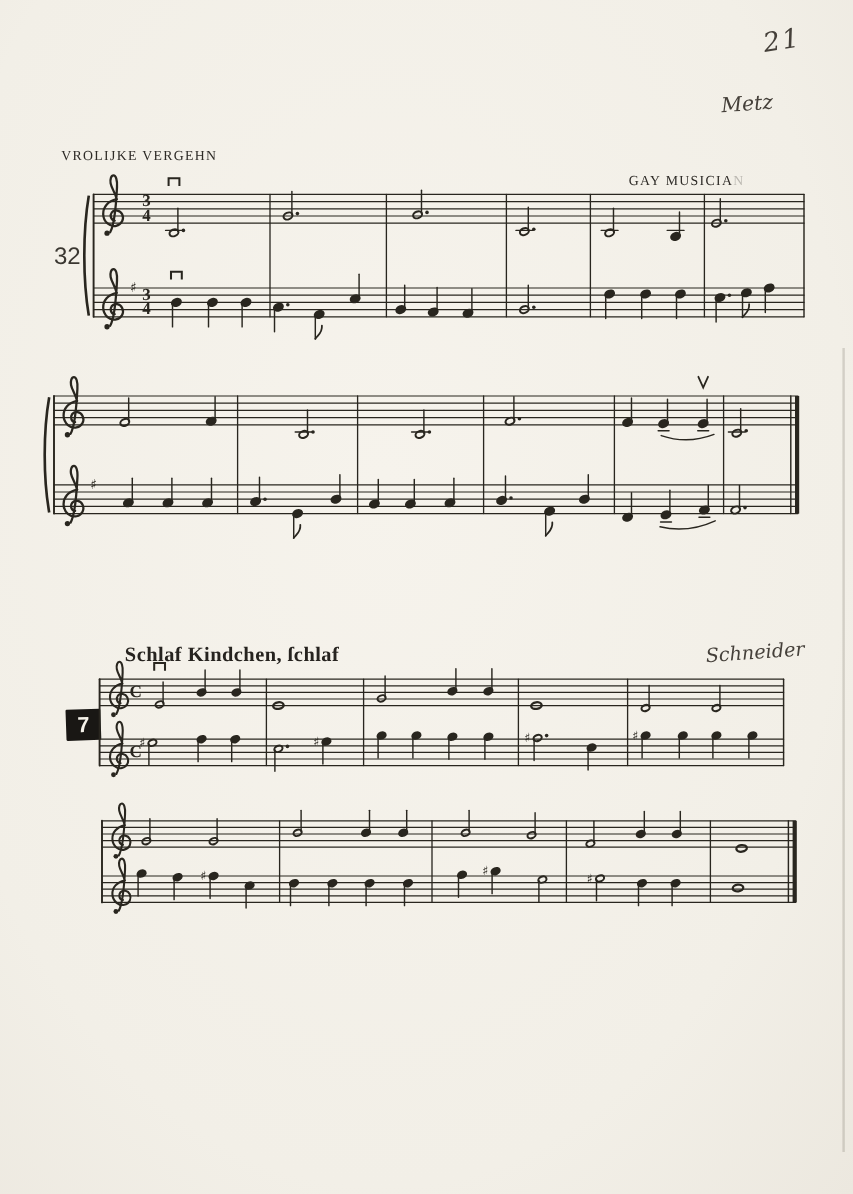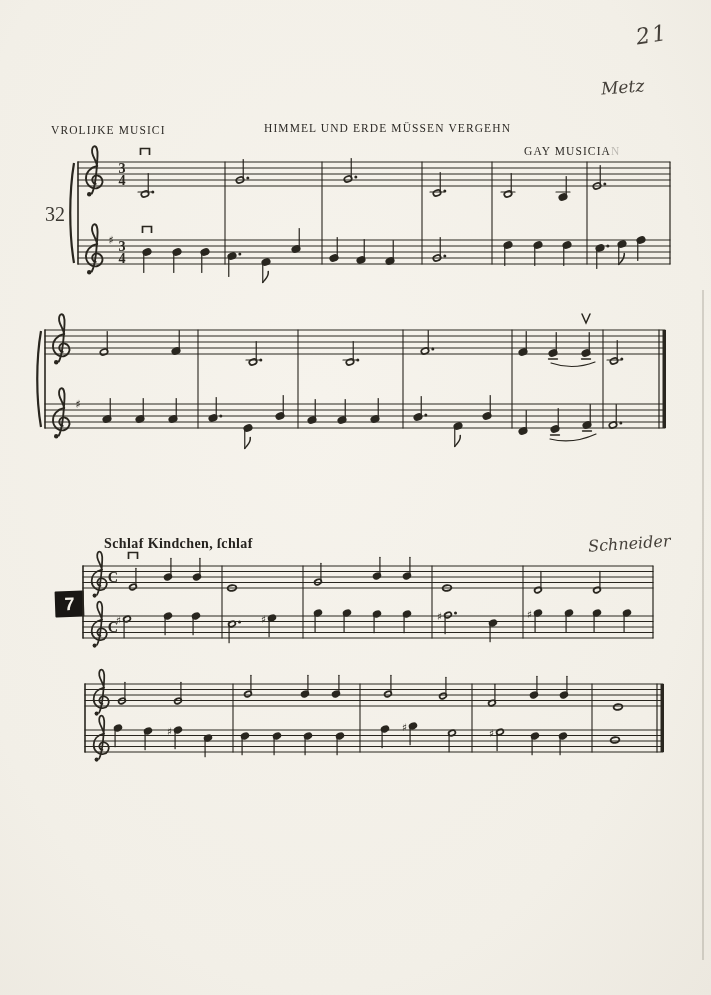--- a/index.html
+++ b/index.html
@@ -9,42 +9,41 @@
     background-image:radial-gradient(ellipse at 45% 40%, #f6f3ec 0%, #f2efe7 70%, #ece8df 100%);
     overflow:hidden;
     font-family:"Liberation Serif", serif;
     color:#2c2925;
   }
   .abs{position:absolute;white-space:nowrap;}
   .caps{font-size:11.5px;letter-spacing:1.1px;color:#2e2b27;}
   .hand{font-style:italic;color:#45403a;font-family:"DejaVu Serif", serif;}
   .hw-pagenum{font-size:22px;transform:rotate(-9deg);letter-spacing:2px;}
   .hw-name{font-size:17px;transform:rotate(-4deg);}
-  .piece-num{font-family:Liberation Serif, serif;font-size:20px;color:#3a3731;}
+  .piece-num{font-family:Liberation Sans, sans-serif;font-size:20px;color:#3a3731;}
   .box7{
     background:#191714;color:#f5f2ea;font-family:"Liberation Sans", sans-serif;
     font-weight:bold;font-size:18px;width:29px;height:26px;line-height:26px;
     text-align:center;transform:rotate(-2deg);border-radius:1px;
   }
-  .frak{font-weight:bold;font-size:14px;letter-spacing:0.4px;color:#26231f;}
+  .frak{font-weight:bold;font-size:17px;letter-spacing:0.4px;color:#26231f;}
   .faded{opacity:0.28;}
   .edge-shadow{width:2px;background:rgba(100,94,82,0.22);}
   svg text{user-select:none;}
 </style>
 </head>
 <body>
 
 <div class="page">
 
   <div class="abs hand hw-pagenum" style="left:636px;top:22px;">21</div>
   <div class="abs hand hw-name" style="left:601px;top:77px;">Metz</div>
   <div class="abs hand hw-name" style="left:588px;top:534px;font-size:16px;">Schneider</div>
 
-  <div class="abs caps" style="left:51px;top:124px;">VROLIJKE MUSICI</div>
-  <div class="abs caps" style="left:264px;top:122px;">HIMMEL UND ERDE MÜSSEN VERGEHN</div>
+  <div class="abs caps" style="left:51px;top:124px;">VROLIJKE VERGEHN</div>
   <div class="abs caps" style="left:524px;top:121px;margin-top:24px;"><span>GAY MUSICIA</span><span class="faded">N</span></div>
 
   <div class="abs piece-num" style="left:45px;top:203px;">32</div>
   <div class="abs box7" style="left:55px;top:591px;">7</div>
 
   <div class="abs frak" style="left:104px;top:536px;">Schlaf Kindchen, ſchlaf</div>
 
   <svg id="score-svg" width="711" height="995" viewBox="0 0 711 995" style="position:absolute;left:0;top:0;">
       <line x1="78" y1="162" x2="670" y2="162" stroke="#29261f" stroke-width="1" stroke-linecap="round"></line>
       <line x1="78" y1="168" x2="670" y2="168" stroke="#29261f" stroke-width="1" stroke-linecap="round"></line>

